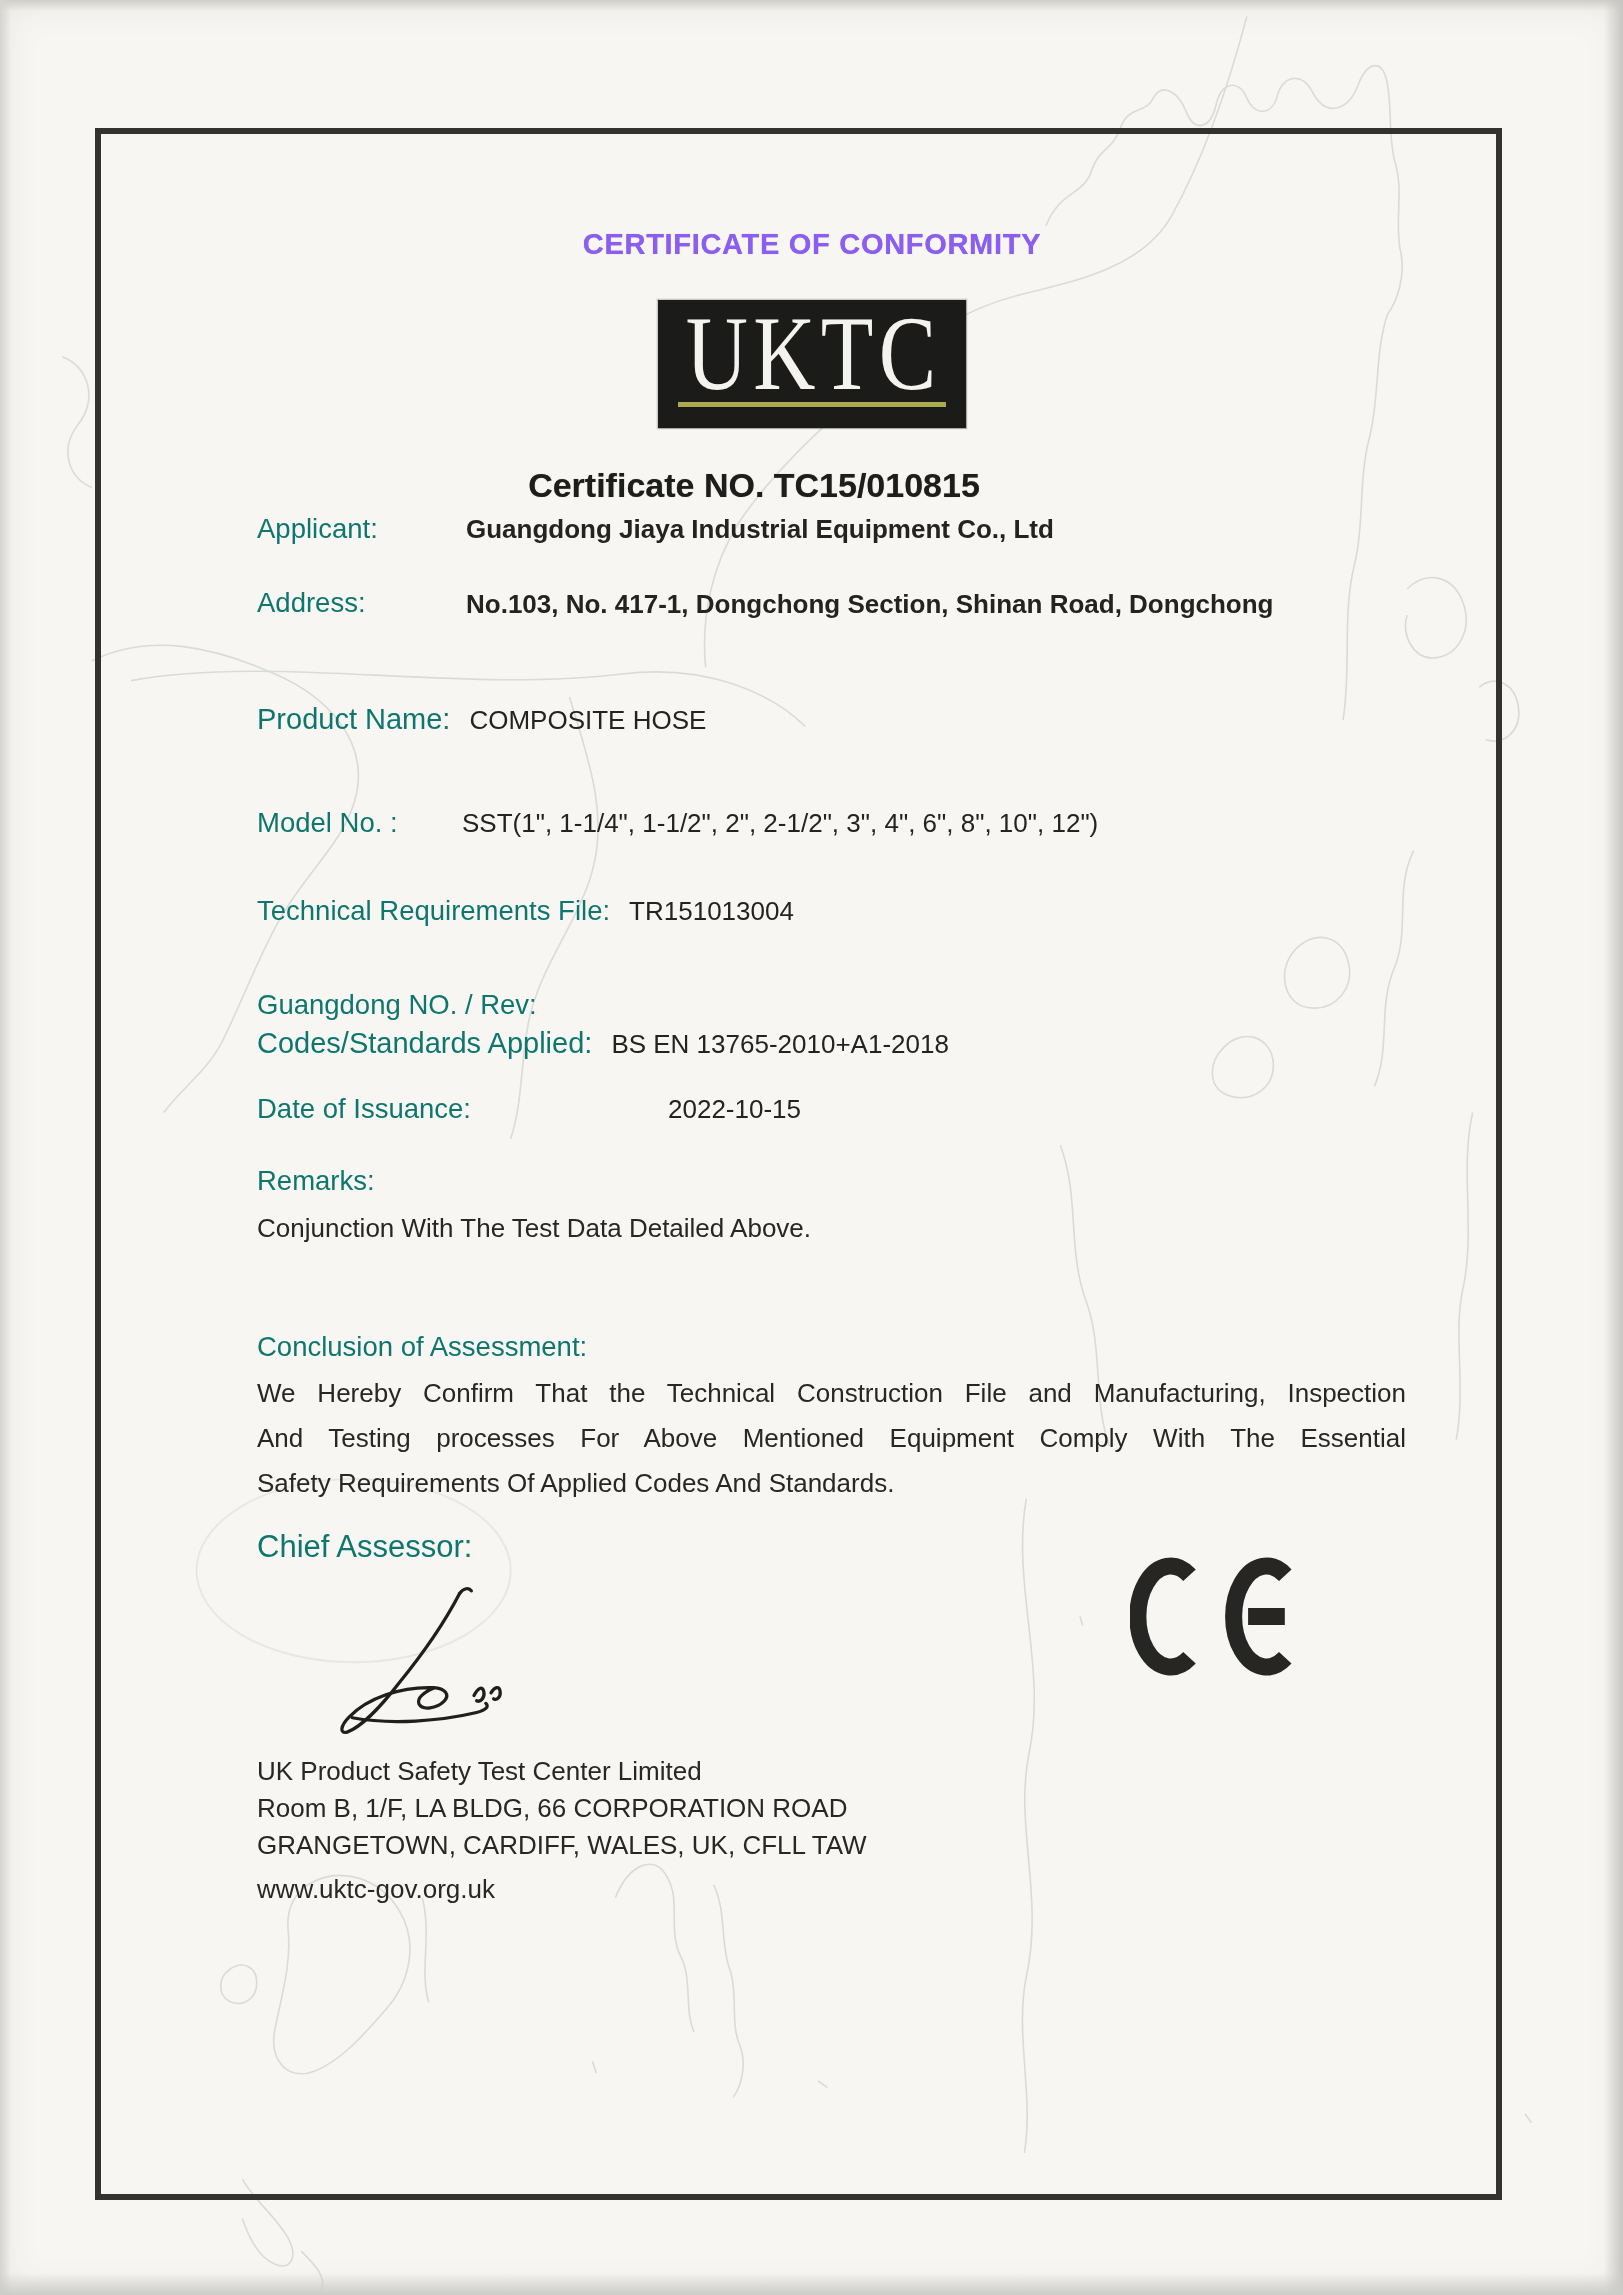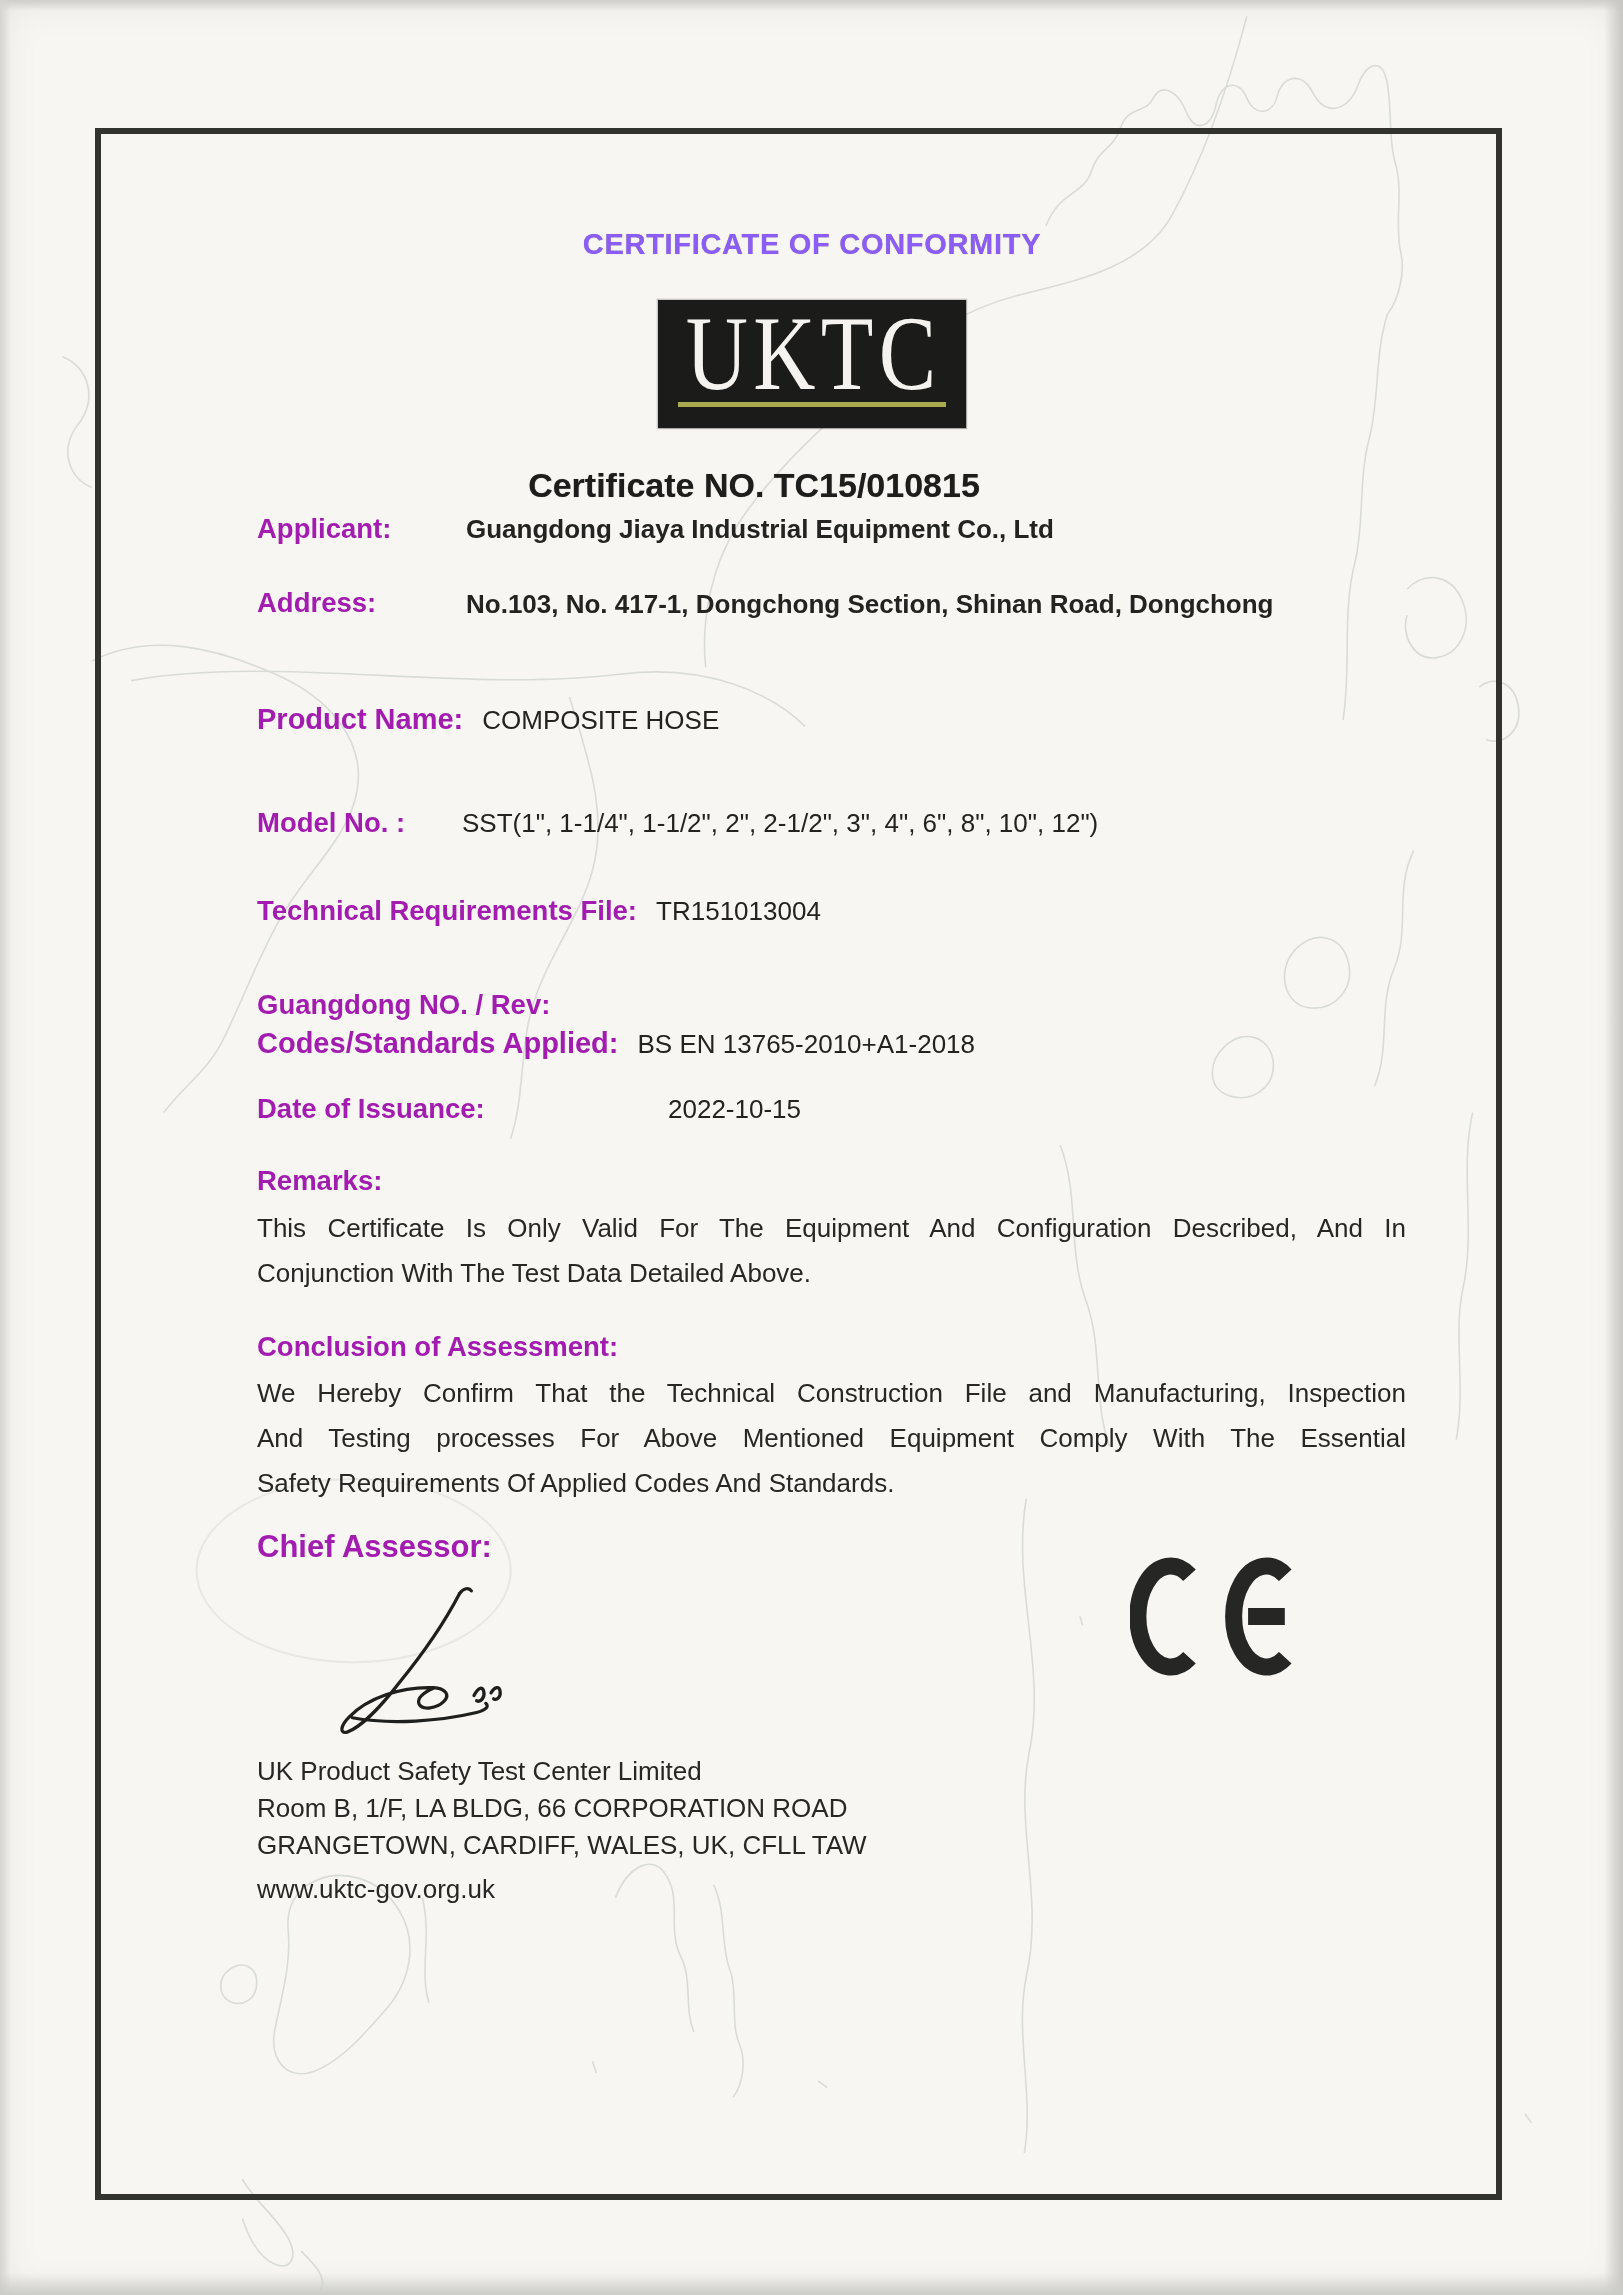--- a/index.html
+++ b/index.html
@@ -33,21 +33,21 @@
   }
   .logo-text{
     position:absolute;left:0;top:1.3px;width:100%;text-align:center;
     font-family:"Liberation Serif", serif;font-size:105px;line-height:105px;
     color:#f4f3ef;letter-spacing:6.5px;transform:scaleX(.82);transform-origin:center;
   }
   .logo-underline{position:absolute;left:19.6px;right:19.6px;bottom:21px;height:4.6px;background:#a9ab4e;}
   .certno{left:0;top:466px;width:1508px;text-align:center;font-size:34px;font-weight:700;color:#1d1d1b;}
 
   .row{position:absolute;left:257px;font-size:26px;line-height:34px;}
-  .lbl{font-size:27.5px;font-weight:700;color:#a21caf;}
+  .lbl{font-size:27.5px;font-weight:400;color:#0f766e;}
   .big{font-size:29px;}
   .col{position:absolute;top:0;white-space:nowrap;}
   .bold{font-weight:700;}
   .gap{margin-left:11.8px;}
 
   .addr{position:absolute;left:466px;top:584px;width:943px;font-size:26px;font-weight:700;line-height:41px;}
   .para{position:absolute;left:257px;width:1149px;font-size:26px;color:#272725;}
   .para .ln{line-height:45px;}
   .just{text-align:justify;text-align-last:justify;}
   .chief{font-size:31px;}
@@ -140,21 +140,20 @@
 
   <div class="row" style="top:1092px">
     <span class="lbl">Date of Issuance:</span>
     <span class="col" style="left:411px">2022-10-15</span>
   </div>
 
   <div class="row" style="top:1164px">
     <span class="lbl">Remarks:</span>
   </div>
   <div class="para" style="top:1206px">
-    <div class="ln just">This Certificate Is Only Valid For The Equipment And Configuration Described, And In</div>
     <div class="ln">Conjunction With The Test Data Detailed Above.</div>
   </div>
 
   <div class="row" style="top:1330px">
     <span class="lbl">Conclusion of Assessment:</span>
   </div>
   <div class="para" style="top:1371px">
     <div class="ln just">We Hereby Confirm That the Technical Construction File and Manufacturing, Inspection</div>
     <div class="ln just">And Testing processes For Above Mentioned Equipment Comply With The Essential</div>
     <div class="ln">Safety Requirements Of Applied Codes And Standards.</div>

